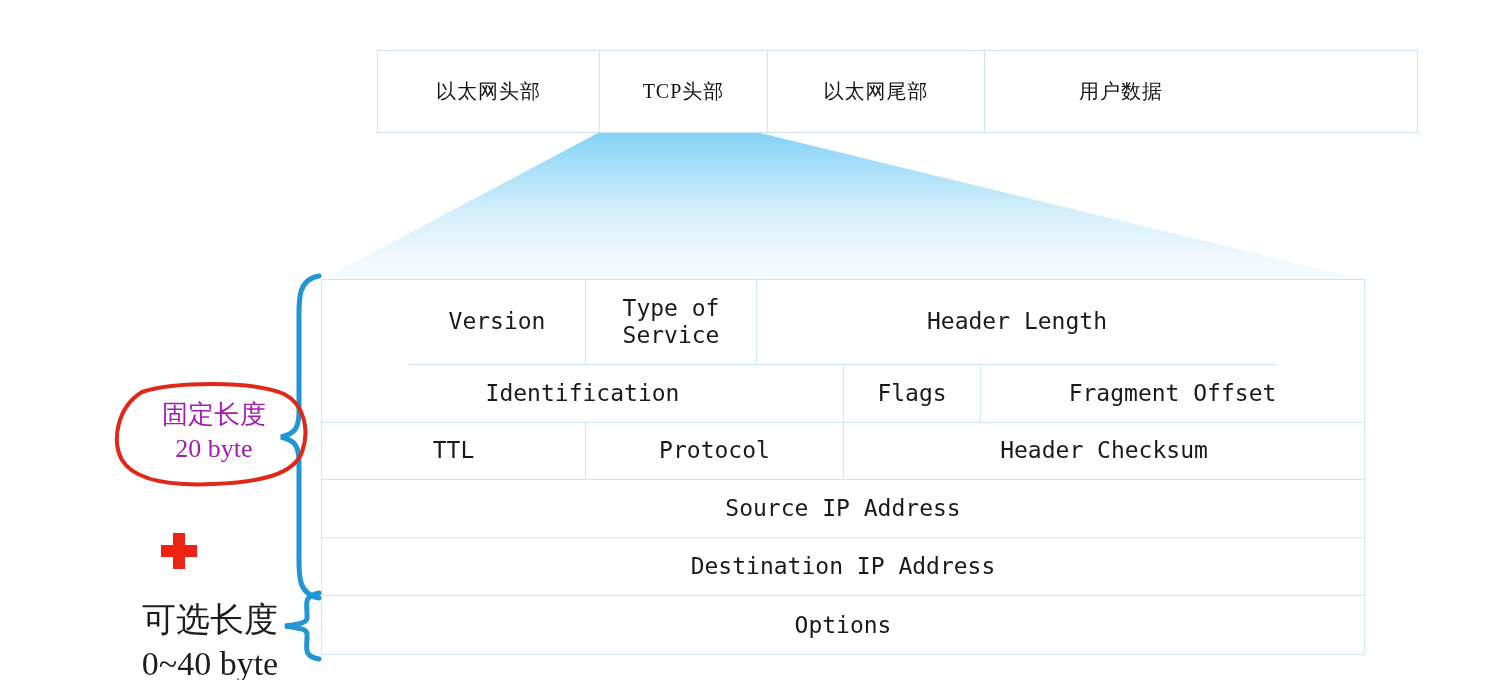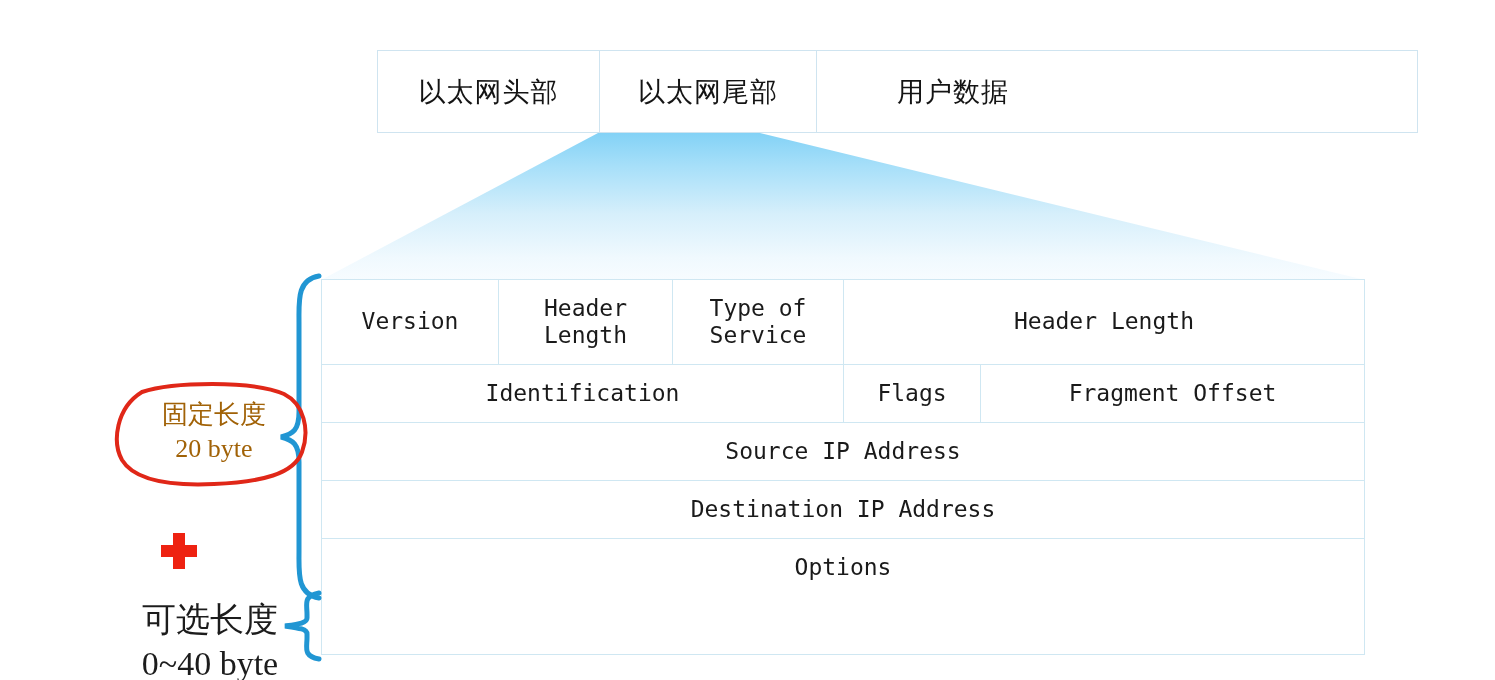--- a/index.html
+++ b/index.html
@@ -19,21 +19,21 @@
     display:flex;
     box-sizing:border-box;
     border:1px solid #cfe4f0;
     background:#ffffff;
   }
   .frame-cell{
     box-sizing:border-box;
     border-right:1px solid #cfe4f0;
     display:flex;align-items:center;justify-content:center;
     font-family:"Liberation Serif",serif;
-    font-size:27px;
+    font-size:20px;
     color:#141414;
     letter-spacing:1px;
     white-space:nowrap;
   }
   .frame-cell:last-child{border-right:none;}
   .frame-cell.bold{font-weight:bold;}
 
   
   .funnel{
     position:absolute;
@@ -79,70 +79,74 @@
   .r5{height:58px;}
 
   
   .brace-big{position:absolute;left:277px;top:272px;width:46px;height:330px;pointer-events:none;}
   .brace-small{position:absolute;left:281px;top:590px;width:42px;height:72px;pointer-events:none;}
 
   .ann-fixed{
     position:absolute;left:128px;top:398px;width:172px;
     text-align:center;
     font-family:"Liberation Serif",serif;
-    font-size:26px;color:#a16207;line-height:1.3;
+    font-size:26px;color:#a21caf;line-height:1.3;
     white-space:pre-line;
   }
   .ann-opt{
     position:absolute;left:120px;top:598px;width:180px;
     text-align:center;
     font-family:"Liberation Serif",serif;
     font-size:34px;color:#1c1c1c;line-height:1.3;
     white-space:pre-line;
   }
   .ellipse-red{position:absolute;left:112px;top:378px;width:200px;height:110px;pointer-events:none;}
   .plus-red{position:absolute;left:159px;top:531px;width:40px;height:40px;}
 </style>
 </head>
 <body>
 
 <div id="stage">
 
   <div class="frame-strip" id="frame-strip">
       <div class="frame-cell" style="width: 222px;">以太网头部</div>
+      <div class="frame-cell" style="width: 168px;">TCP头部</div>
       <div class="frame-cell" style="width: 217px;">以太网尾部</div>
       <div class="frame-cell" style="width: 272px;">用户数据</div>
     </div>
 
   <svg class="funnel" viewBox="0 0 1120 147" preserveAspectRatio="none">
     <defs>
       <linearGradient id="funnelGrad" x1="0" y1="0" x2="0" y2="1">
         <stop offset="0%" stop-color="#83d2f6"></stop>
         <stop offset="22%" stop-color="#a6dff9"></stop>
         <stop offset="55%" stop-color="#d6effb"></stop>
         <stop offset="85%" stop-color="#f0f9fe"></stop>
         <stop offset="100%" stop-color="#f7fcff"></stop>
       </linearGradient>
     </defs>
     <polygon points="318,0 480,0 1085,147 41,147" fill="url(#funnelGrad)"></polygon>
   </svg>
 
   <div class="ip-table" id="ip-table">
       <div class="ip-row r0">
         <div class="ip-cell" style="width: 177px;">Version</div>
-        <div class="ip-cell" style="width: 174px;">Header
-Length</div>
         <div class="ip-cell" style="width: 171px;">Type of
 Service</div>
         <div class="ip-cell" style="width: 520px;">Header Length</div>
       </div>
       <div class="ip-row r1">
         <div class="ip-cell" style="width: 522px;">Identification</div>
         <div class="ip-cell" style="width: 137px;">Flags</div>
         <div class="ip-cell" style="width: 383px;">Fragment Offset</div>
+      </div>
+      <div class="ip-row r2">
+        <div class="ip-cell" style="width: 264px;">TTL</div>
+        <div class="ip-cell" style="width: 258px;">Protocol</div>
+        <div class="ip-cell" style="width: 520px;">Header Checksum</div>
       </div>
       <div class="ip-row r3">
         <div class="ip-cell" style="width: 1042px;">Source IP Address</div>
       </div>
       <div class="ip-row r4">
         <div class="ip-cell" style="width: 1042px;">Destination IP Address</div>
       </div>
       <div class="ip-row r5">
         <div class="ip-cell" style="width: 801px;">Options</div>
       </div>

